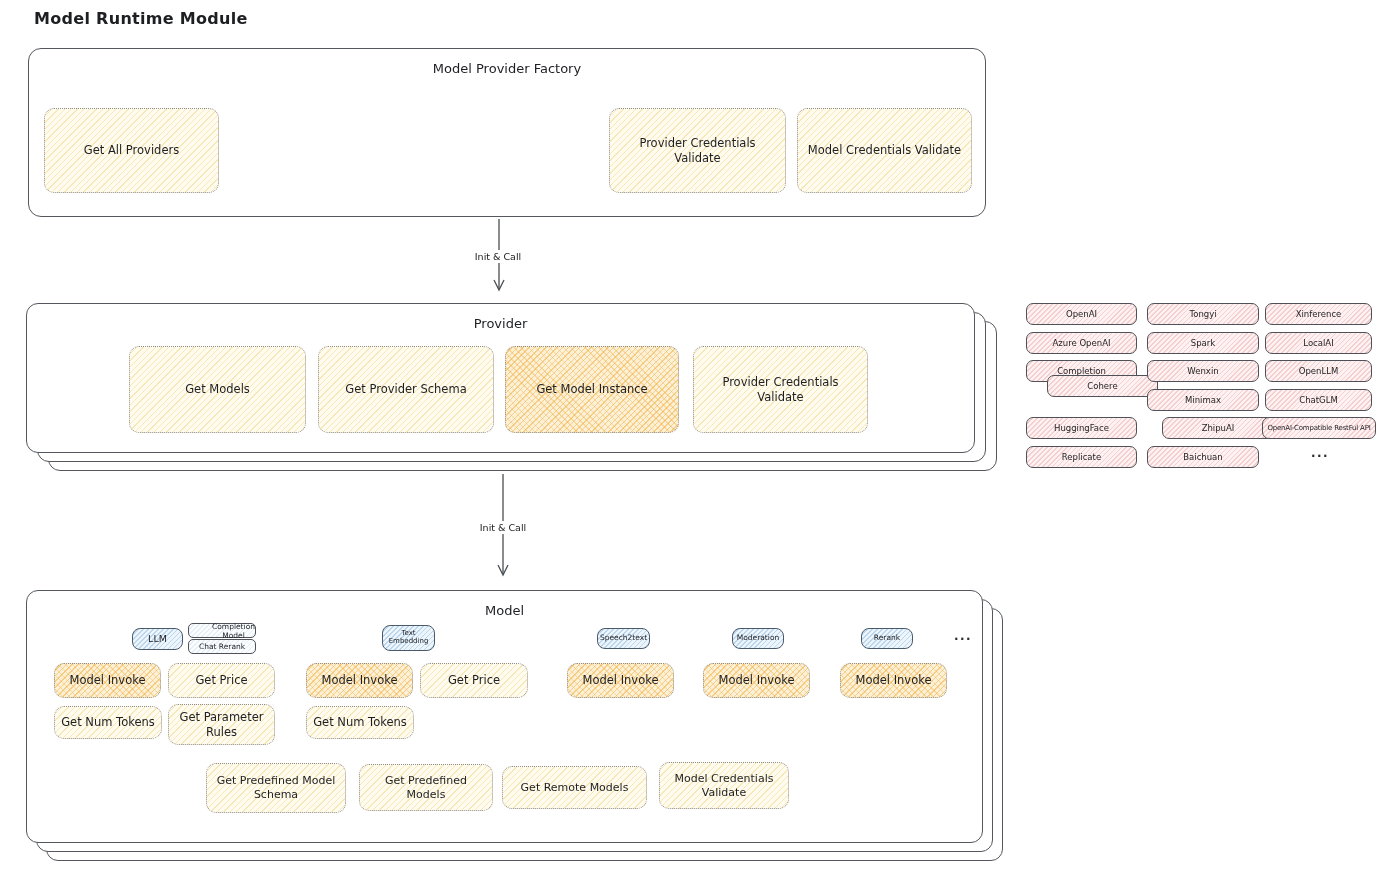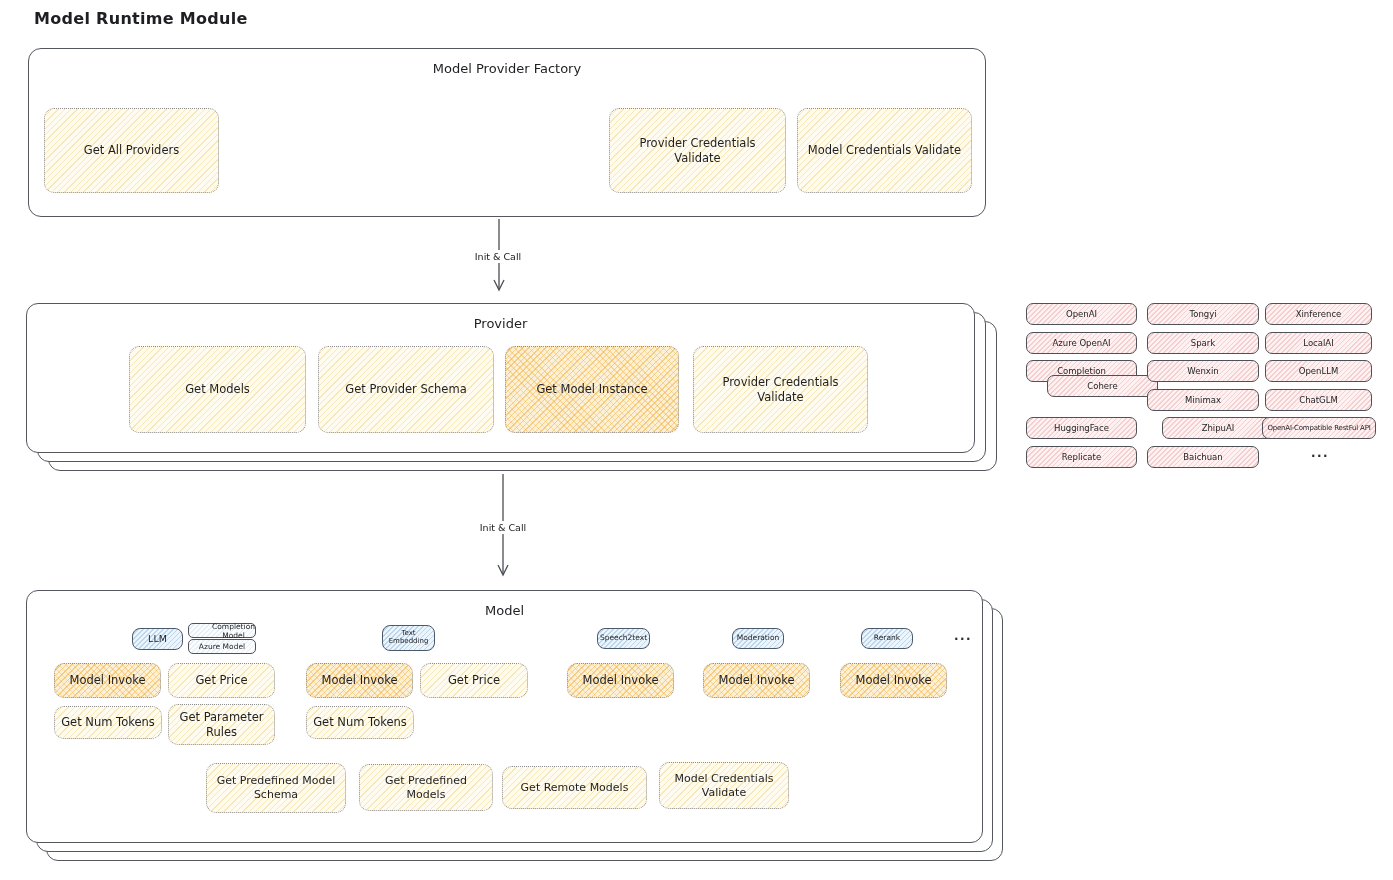--- a/index.html
+++ b/index.html
@@ -146,21 +146,21 @@
   </svg>
   <div class="arrow-label" style="left:463px; top:521px; width:80px;">Init &amp; Call</div>
 
   <div class="big-box" style="left:46px; top:608px; width:957px; height:253px; border-radius:12px;"></div>
   <div class="big-box" style="left:36px; top:599px; width:957px; height:253px; border-radius:12px;"></div>
   <div class="big-box" style="left:26px; top:590px; width:957px; height:253px; border-radius:12px;">
     <div class="sec-title">Model</div>
 
     <div class="chip-blue" style="left:105px; top:37px; width:51px; height:22px; font-size:9.5px;">LLM</div>
     <div class="chip-lite" style="left:161px; top:32px; width:68px; height:15px; font-size:7.5px;padding-left:23px;">Completion Model</div>
-    <div class="chip-lite" style="left:161px; top:48px; width:68px; height:15px; font-size:7.5px;">Azure Model</div>
+    <div class="chip-lite" style="left:161px; top:48px; width:68px; height:15px; font-size:7.5px;">Chat Rerank</div>
     <div class="chip-blue" style="left:355px; top:34px; width:53px; height:26px; font-size:7px; padding:1px;">Text Embedding</div>
     <div class="chip-blue" style="left:570px; top:37px; width:53px; height:21px; font-size:7.5px;">Speech2text</div>
     <div class="chip-blue" style="left:705px; top:37px; width:52px; height:21px; font-size:7.5px;">Moderation</div>
     <div class="chip-blue" style="left:834px; top:37px; width:52px; height:21px; font-size:7.5px;">Rerank</div>
     <div class="dots" style="left:924px; top:38px; width:24px; text-align:center;">...</div>
 
     <div class="btn fill-o" style="left:27px; top:72px; width:107px; height:35px; font-size:11.5px;">Model Invoke</div>
     <div class="btn fill-y" style="left:141px; top:72px; width:107px; height:35px; font-size:11.5px;">Get Price</div>
     <div class="btn fill-y" style="left:27px; top:115px; width:108px; height:33px; font-size:11.5px;">Get Num Tokens</div>
     <div class="btn fill-y" style="left:141px; top:113px; width:107px; height:41px; font-size:11.5px;">Get Parameter Rules</div>

